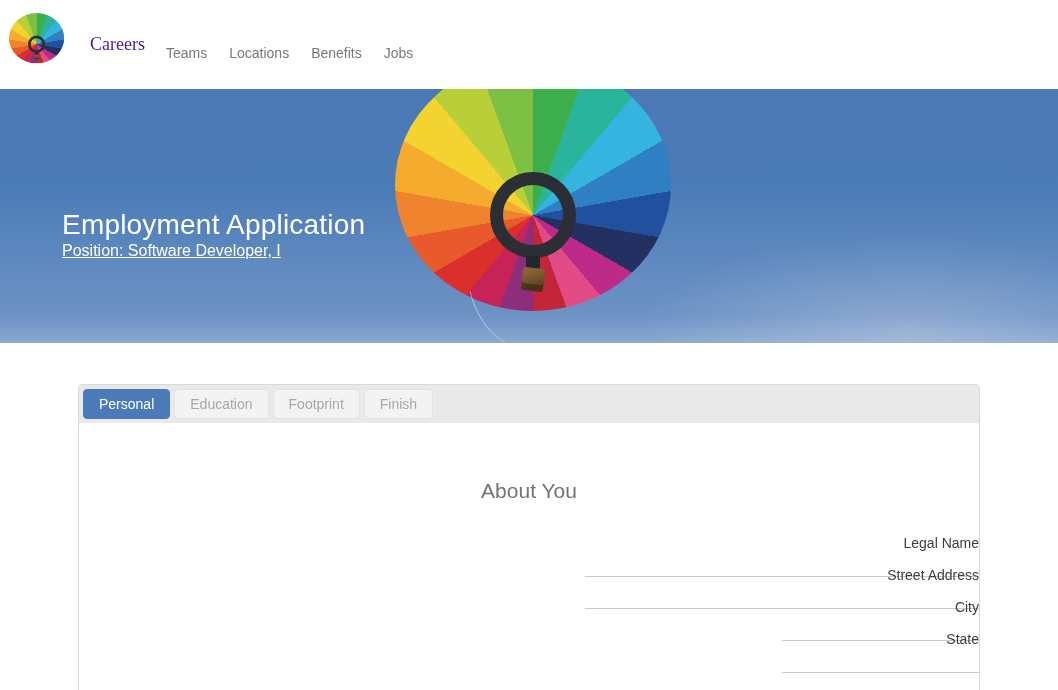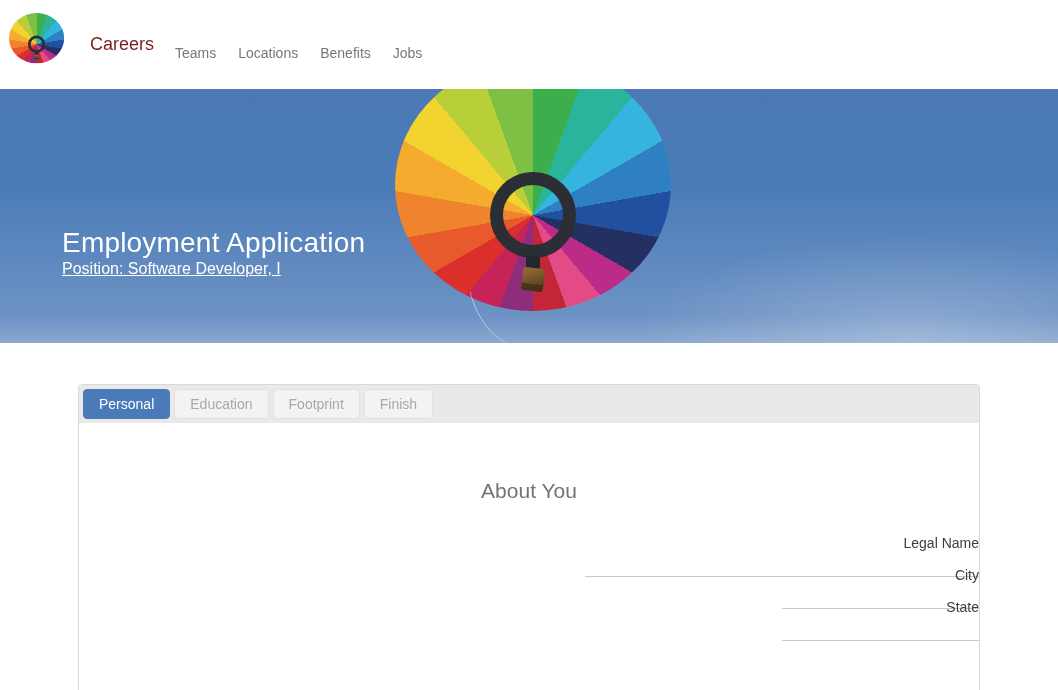--- a/index.html
+++ b/index.html
@@ -3,30 +3,30 @@
 <meta charset="utf-8">
 <style>
   * { margin:0; padding:0; box-sizing:border-box; }
   html,body { width:1058px; height:690px; overflow:hidden; background:#fff;
     font-family:"Liberation Sans", sans-serif; }
 
   
   .navbar { height:89px; background:#fff; display:flex; align-items:center; padding-left:9px; }
   .logo-wrap { width:58px; height:64px; position:relative; overflow:visible; }
   .balloon.scaled { transform:scale(0.200); transform-origin:0 0; }
-  .brand { font-size:18px; color:#7f1d1d; margin-left:23px; text-decoration:none; }
+  .brand { font-size:18px; color:#4c1d95; margin-left:23px; text-decoration:none;font-family:Liberation Serif, serif; }
   .nav-links { display:flex; margin-left:10px;margin-top:16px; }
   .nav-link { font-size:14px; color:#75787c; padding:6px 11px; text-decoration:none; cursor:pointer; }
 
   
   .hero { position:relative; height:254px; overflow:hidden;
     background:linear-gradient(to bottom,#4a79b6 0%, #4c7cb8 40%, #6e93c5 90%, #8aa8cf 100%); }
   .hero::after { content:""; position:absolute; inset:0; pointer-events:none;
     background:radial-gradient(ellipse 420px 150px at 86% 96%, rgba(255,255,255,.22), transparent 65%); }
-  .hero-text { position:absolute; left:62px; top:138px; color:#fff; z-index:3; }
+  .hero-text { position:absolute; left:62px; top:120px; color:#fff; z-index:3; }
   .hero-title { font-size:28px; font-weight:400; letter-spacing:.2px; }
   .hero-subtitle { font-size:16px; font-weight:400; margin-top:1px;text-decoration:underline; }
   .hero-balloon { position:absolute; left:50%; top:-30px; transform:translateX(-50%);
     margin-left:4px; z-index:1; }
 
   
   .balloon { position:relative; width:276px; height:300px; }
   .balloon .env { position:absolute; left:0; top:0; width:276px; height:252px;
     clip-path:ellipse(50% 50% at 50% 50%);
     background:conic-gradient(from 0deg at 50% 62%,
@@ -116,20 +116,24 @@
 
     <div class="form-area">
       <div class="form-heading">About You</div>
 
       <div class="form-fields">
         <div class="field-row">
           <label>Legal Name</label>
           <input type="text" value="" style="">
         </div>
         <div class="field-row">
+          <label>Street Address</label>
+          <input type="text" value="" style="">
+        </div>
+        <div class="field-row">
           <label>City</label>
           <input type="text" class="narrow" value="" style="">
         </div>
         <div class="field-row">
           <label>State</label>
           <input type="text" class="narrow" value="" style="">
         </div>
       </div>
     </div>
 

